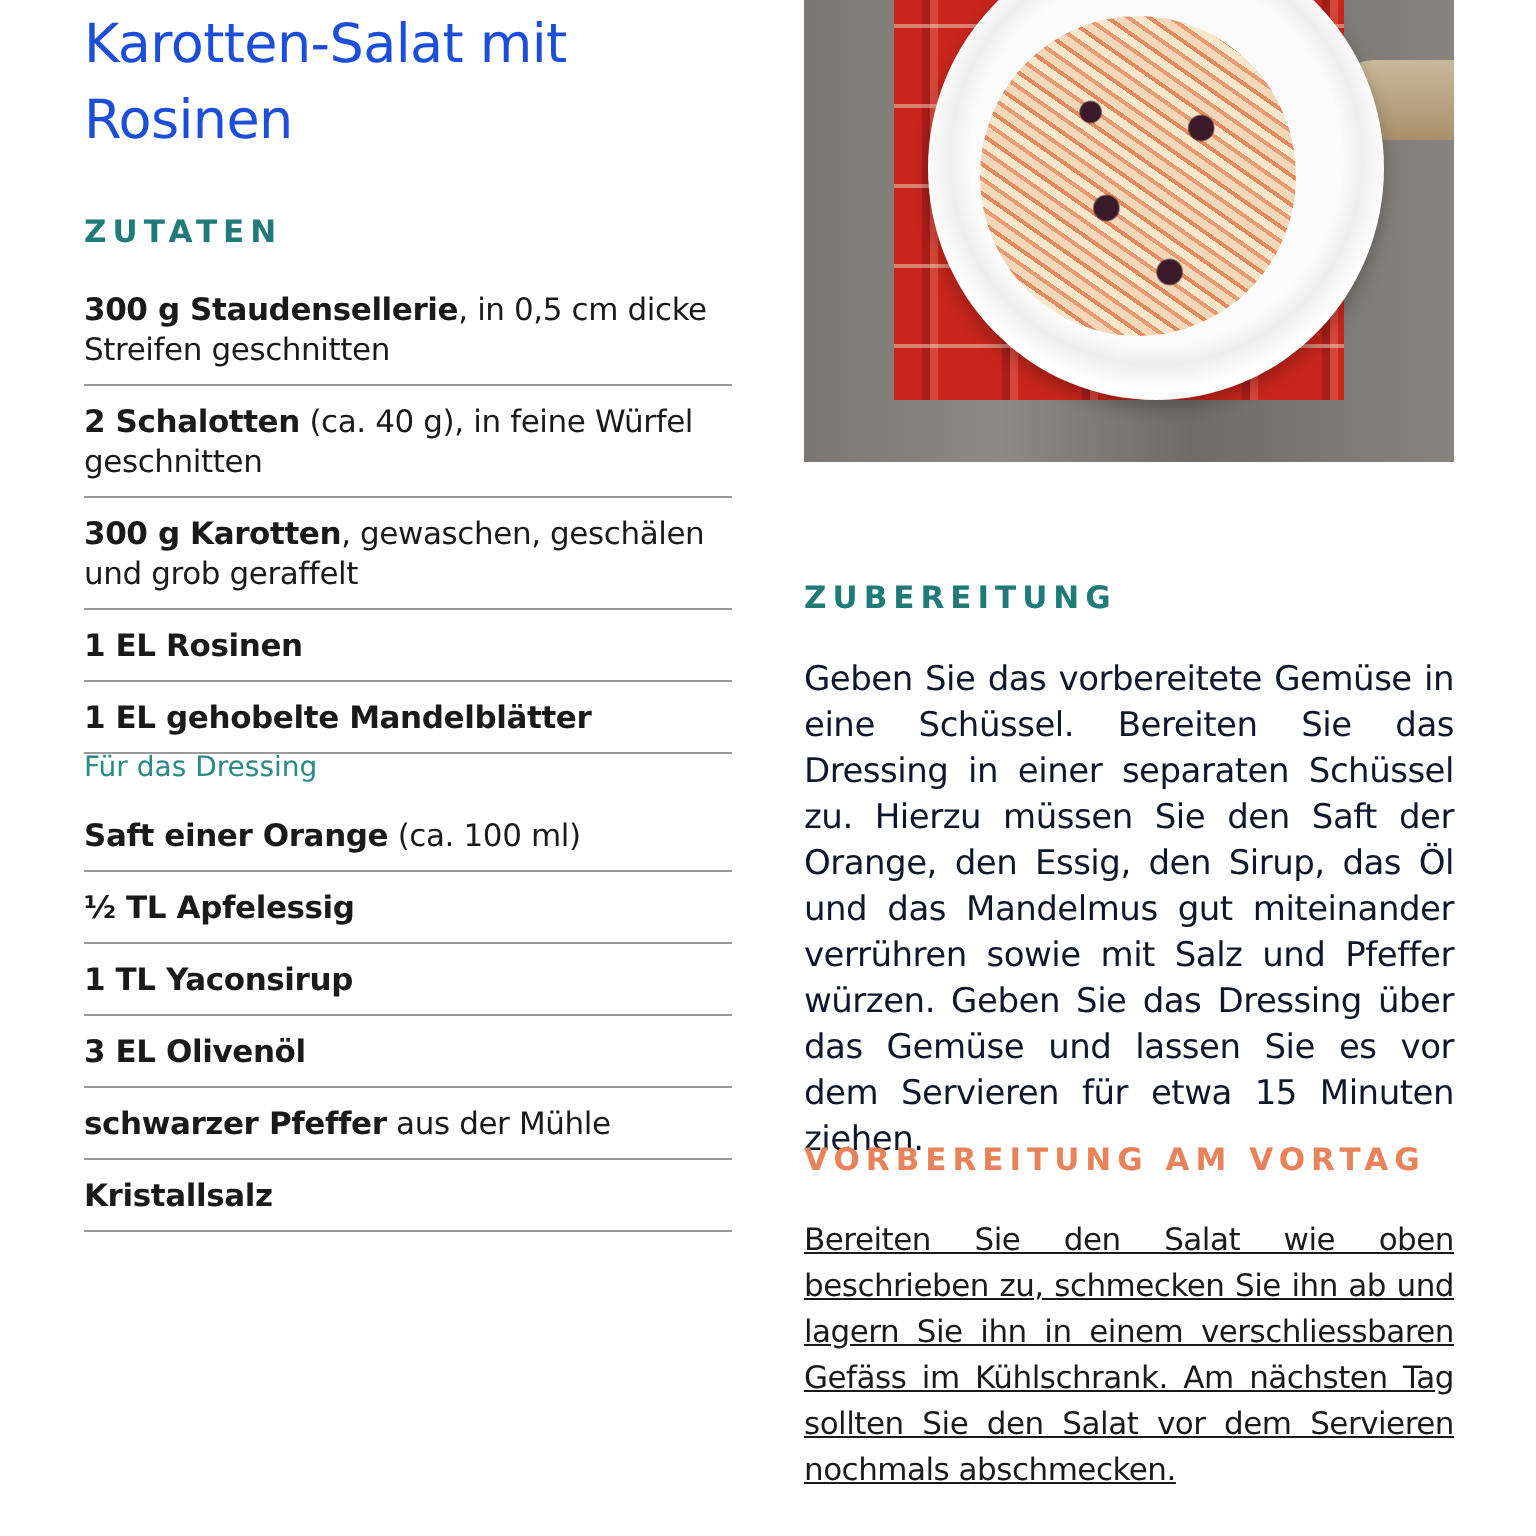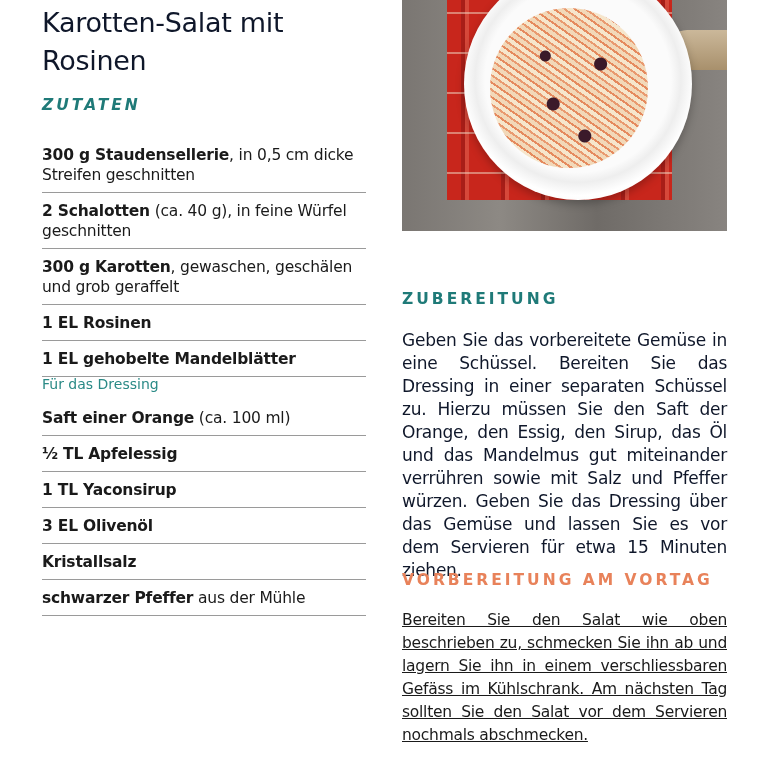--- a/index.html
+++ b/index.html
@@ -4,30 +4,30 @@
   <style>
     html, body { margin: 0; padding: 0; background: #ffffff; }
     body {
       width: 768px; height: 768px; position: relative; overflow: hidden;
       font-family: "DejaVu Sans", sans-serif; color: #1a1a1a;
     }
     .left { position: absolute; left: 42px; top: 0; width: 324px; }
     .right { position: absolute; left: 402px; top: 0; width: 325px; }
     .title {
       position: absolute; left: 0; top: 4px; width: 330px;
-      font-size: 27px; line-height: 38px; font-weight: normal; color: #0f172a;
+      font-size: 27px; line-height: 38px; font-weight: normal; color: #1d4ed8;
       letter-spacing: -0.3px;
     }
     .sec-head {
       font-size: 15.5px; font-weight: bold; letter-spacing: 3px;
       text-transform: uppercase;
     }
     .teal { color: #1f7a78; }
     .orange { color: #e8825a; }
-    .zutaten-head { position: absolute; left: 0; top: 96px; font-style: italic; }
+    .zutaten-head { position: absolute; left: 0; top: 107px; }
     .ing-list { position: absolute; left: 0; top: 143px; width: 324px; }
     .ing {
       font-size: 15.5px; line-height: 20px; padding: 2px 0 7px 0;
       border-bottom: 1px solid #9a9a9a; margin-bottom: 6px;
       letter-spacing: -0.2px;
     }
     .ing b { font-weight: bold; text-align: center; }
     .ing .rest { font-weight: normal; }
     .dressing-head {
       position: absolute; left: 0; top: 376px; font-size: 14px; color: #2a8a86;
@@ -97,22 +97,22 @@
     <div class="ing"><b>1 EL gehobelte Mandelblätter</b><span class="rest"></span></div>
   </div>
 
   <div class="dressing-head">Für das Dressing</div>
 
   <div class="dress-list">
     <div class="ing"><b>Saft einer Orange</b><span class="rest"> (ca. 100 ml)</span></div>
     <div class="ing"><b>½ TL Apfelessig</b><span class="rest"></span></div>
     <div class="ing"><b>1 TL Yaconsirup</b><span class="rest"></span></div>
     <div class="ing"><b>3 EL Olivenöl</b><span class="rest"></span></div>
+    <div class="ing"><b>schwarzer Pfeffer</b><span class="rest"> aus der Mühle</span></div>
     <div class="ing"><b>Kristallsalz</b><span class="rest"></span></div>
-    <div class="ing"><b>schwarzer Pfeffer</b><span class="rest"> aus der Mühle</span></div>
   </div>
 </div>
 
 <div class="right">
   <div class="photo" title="Karotten-Salat mit Rosinen in einem weissen Teller auf rotem Tuch">
     <div class="cloth"></div>
     <div class="pestle"></div>
     <div class="plate"></div>
     <div class="salad"></div>
   </div>

